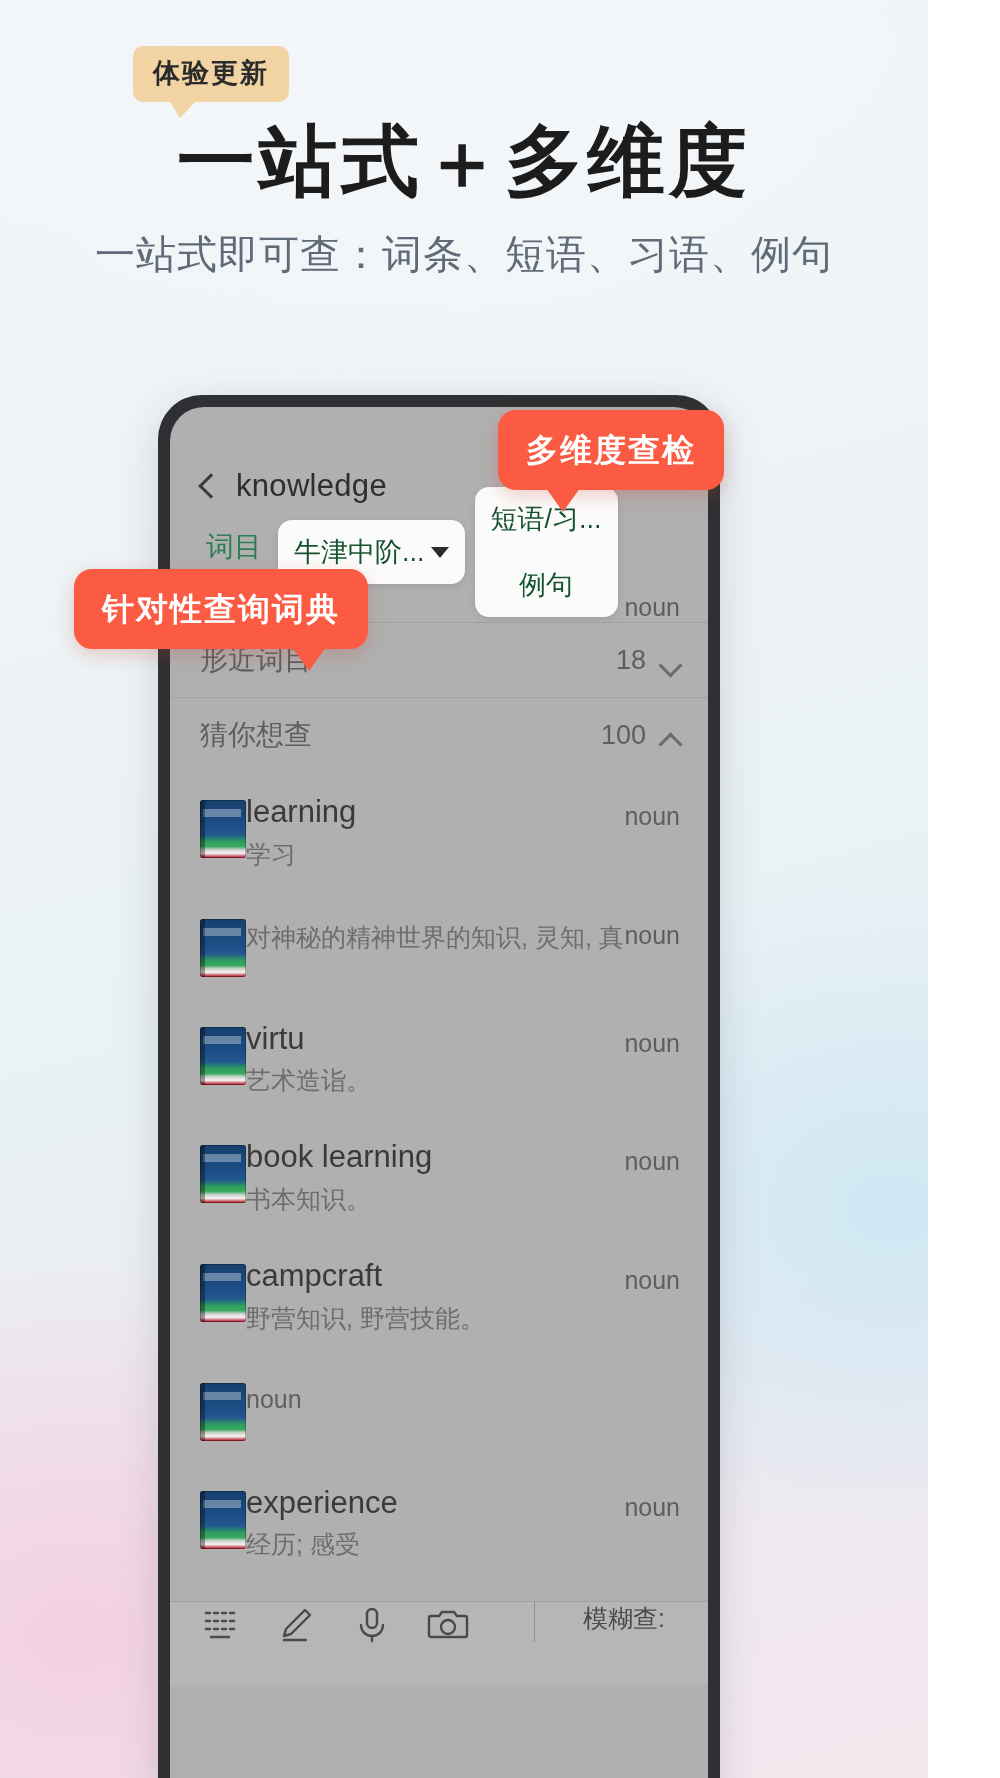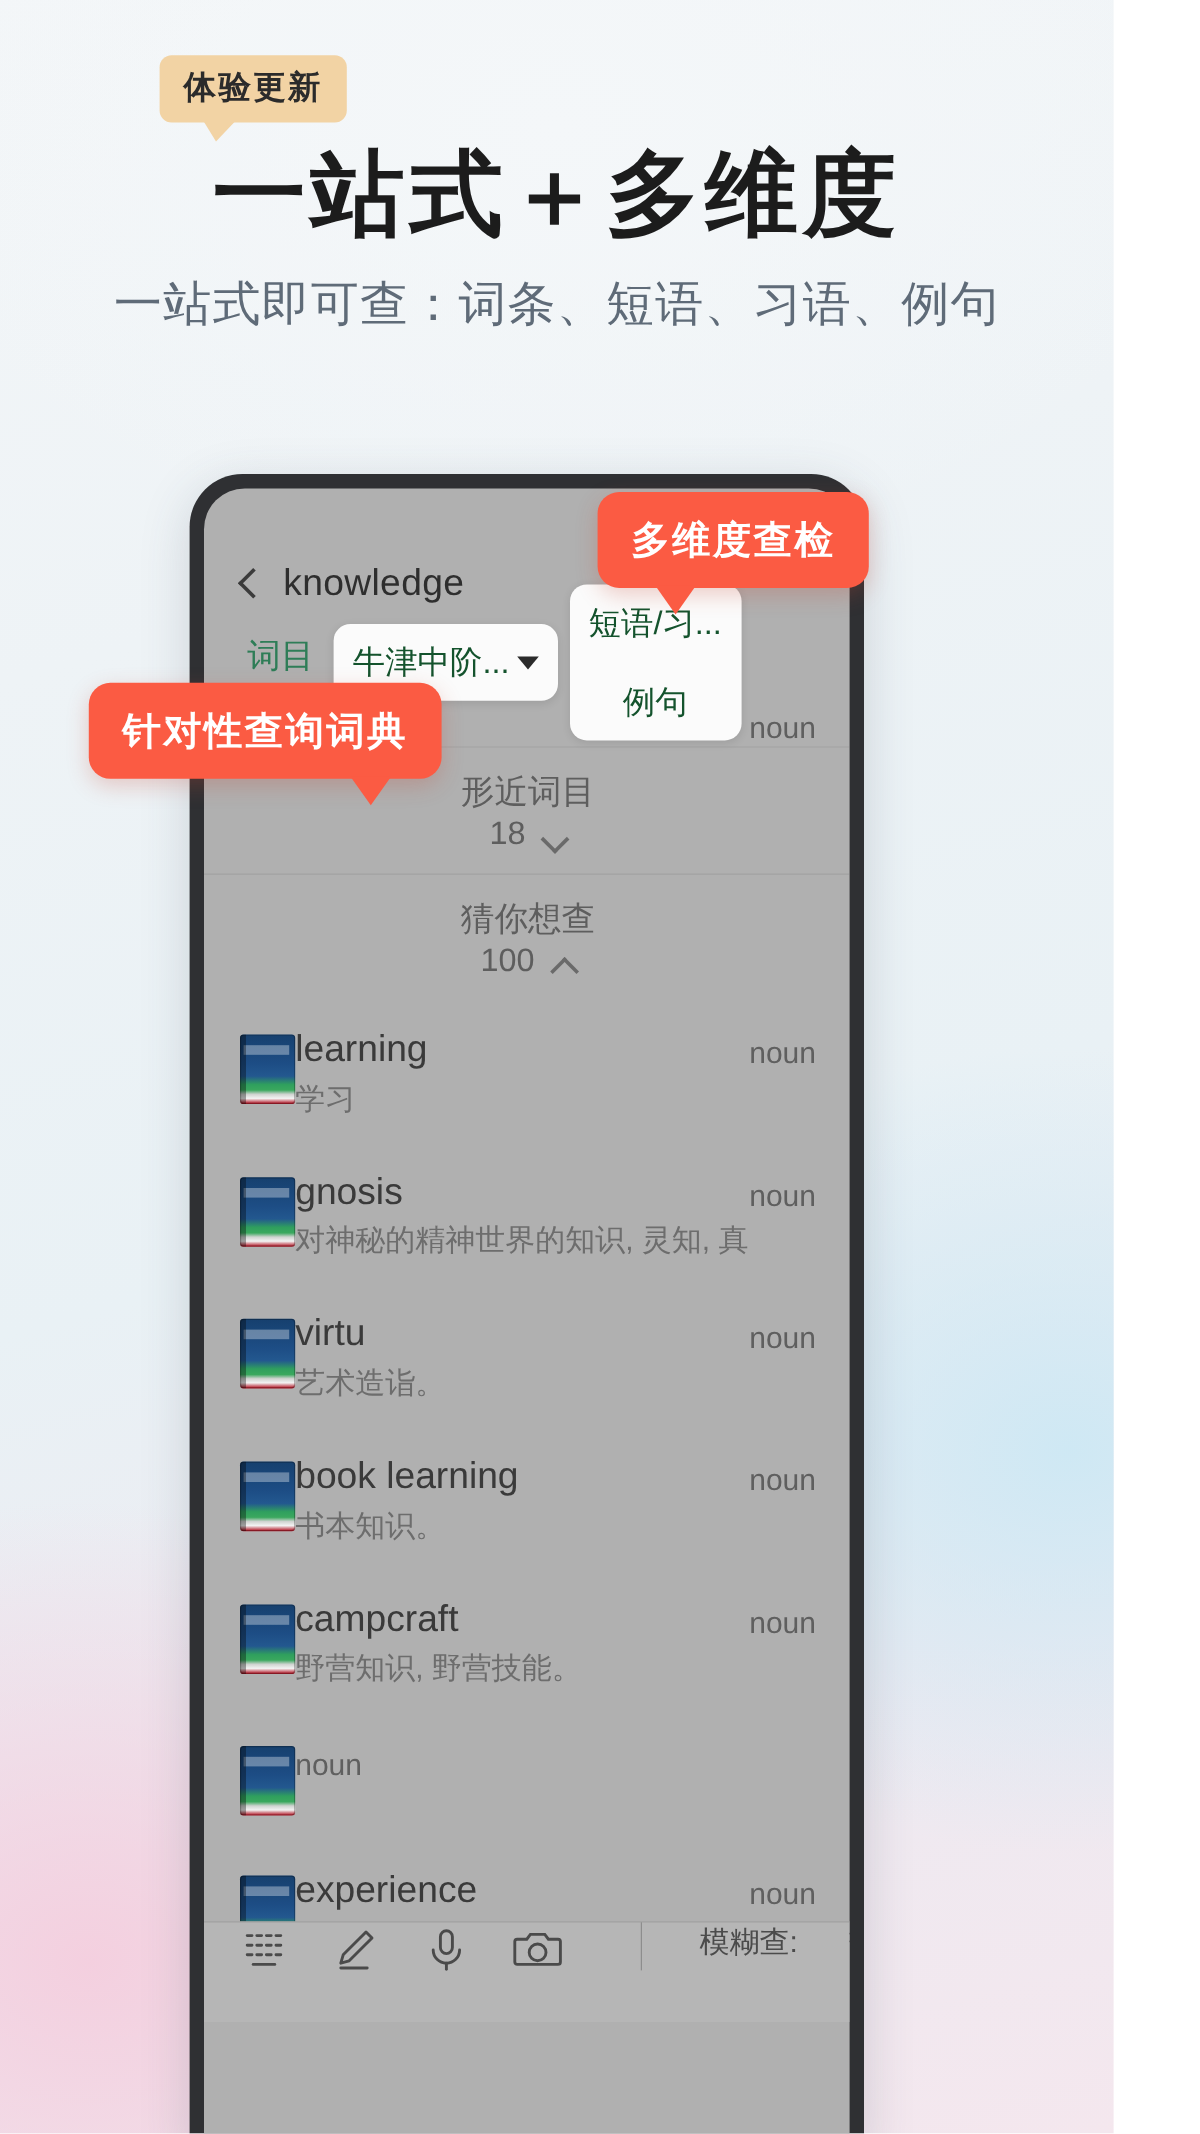--- a/index.html
+++ b/index.html
@@ -174,21 +174,20 @@
     color: #5f5f5f;
   }
   .section-row {
     display: flex;
     align-items: center;
     justify-content: space-between;
     padding: 18px 28px 18px 30px;
     border-top: 1px solid rgba(120,120,120,0.25);
     font-size: 28px;
     color: #5e5e5e;
-    flex-direction: column;
   }
   .section-right {
     display: flex;
     align-items: flex-end;
     gap: 14px;
     font-size: 27px;
     color: #5e5e5e;
   }
   .chev {
     width: 20px; height: 20px;
@@ -382,21 +381,20 @@
           <span class="entry-body">
             <div class="entry-word">learning</div>
             <div class="entry-def">学习</div>
           </span>
           <span class="entry-pos">noun</span>
         </div>
 
         <div class="entry">
           <span class="bookicon"></span>
           <span class="entry-body">
-            <div class="entry-word">gnosis</div>
             <div class="entry-def">对神秘的精神世界的知识, 灵知, 真知。</div>
           </span>
           <span class="entry-pos">noun</span>
         </div>
 
         <div class="entry">
           <span class="bookicon"></span>
           <span class="entry-body">
             <div class="entry-word">virtu</div>
             <div class="entry-def">艺术造诣。</div>

